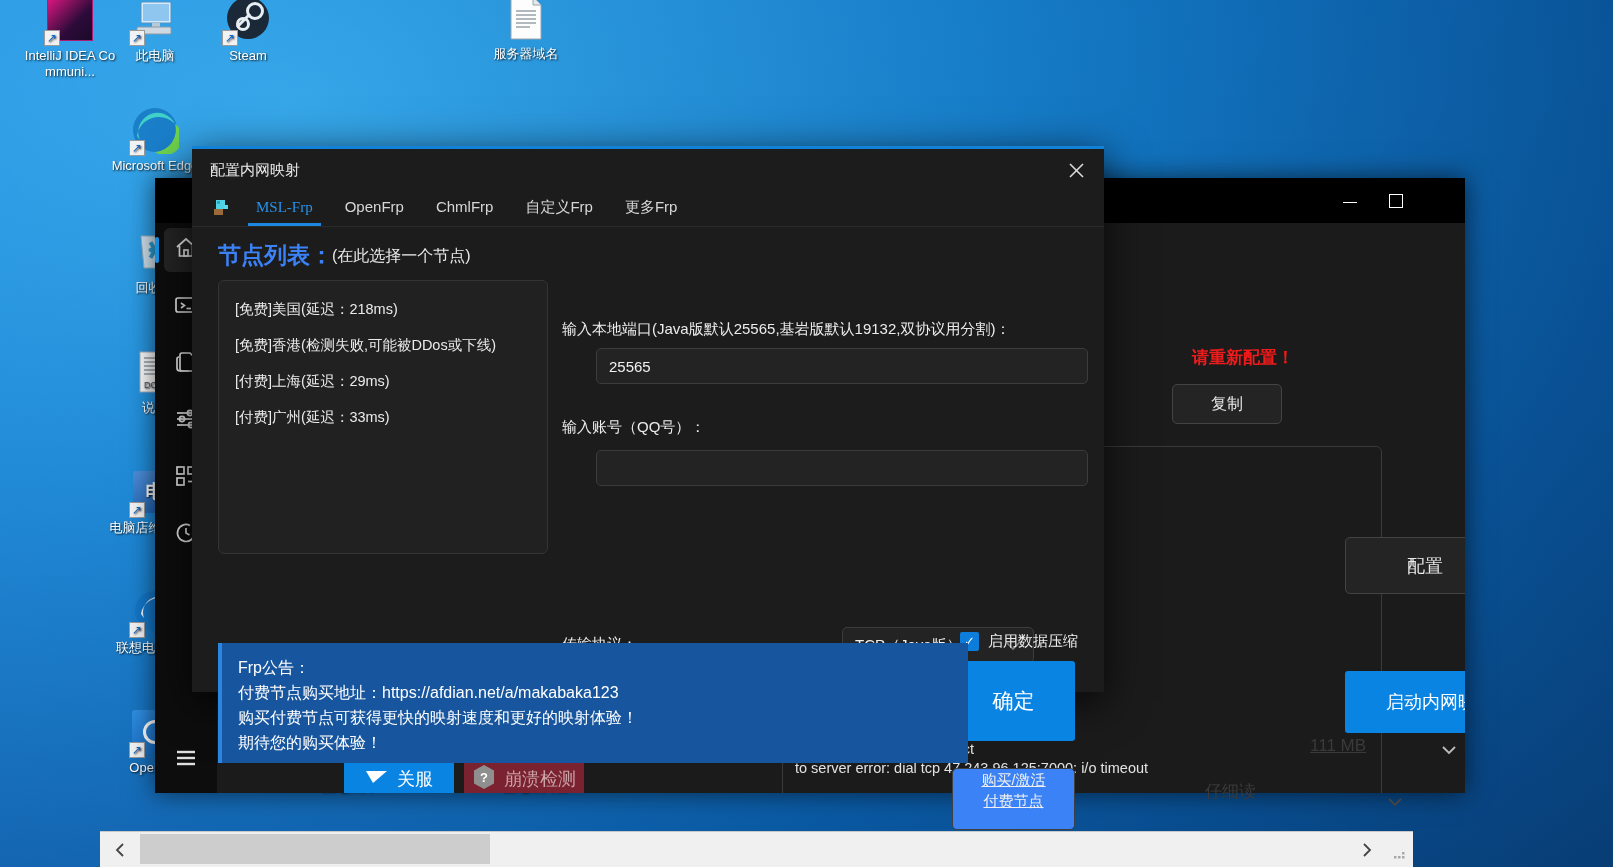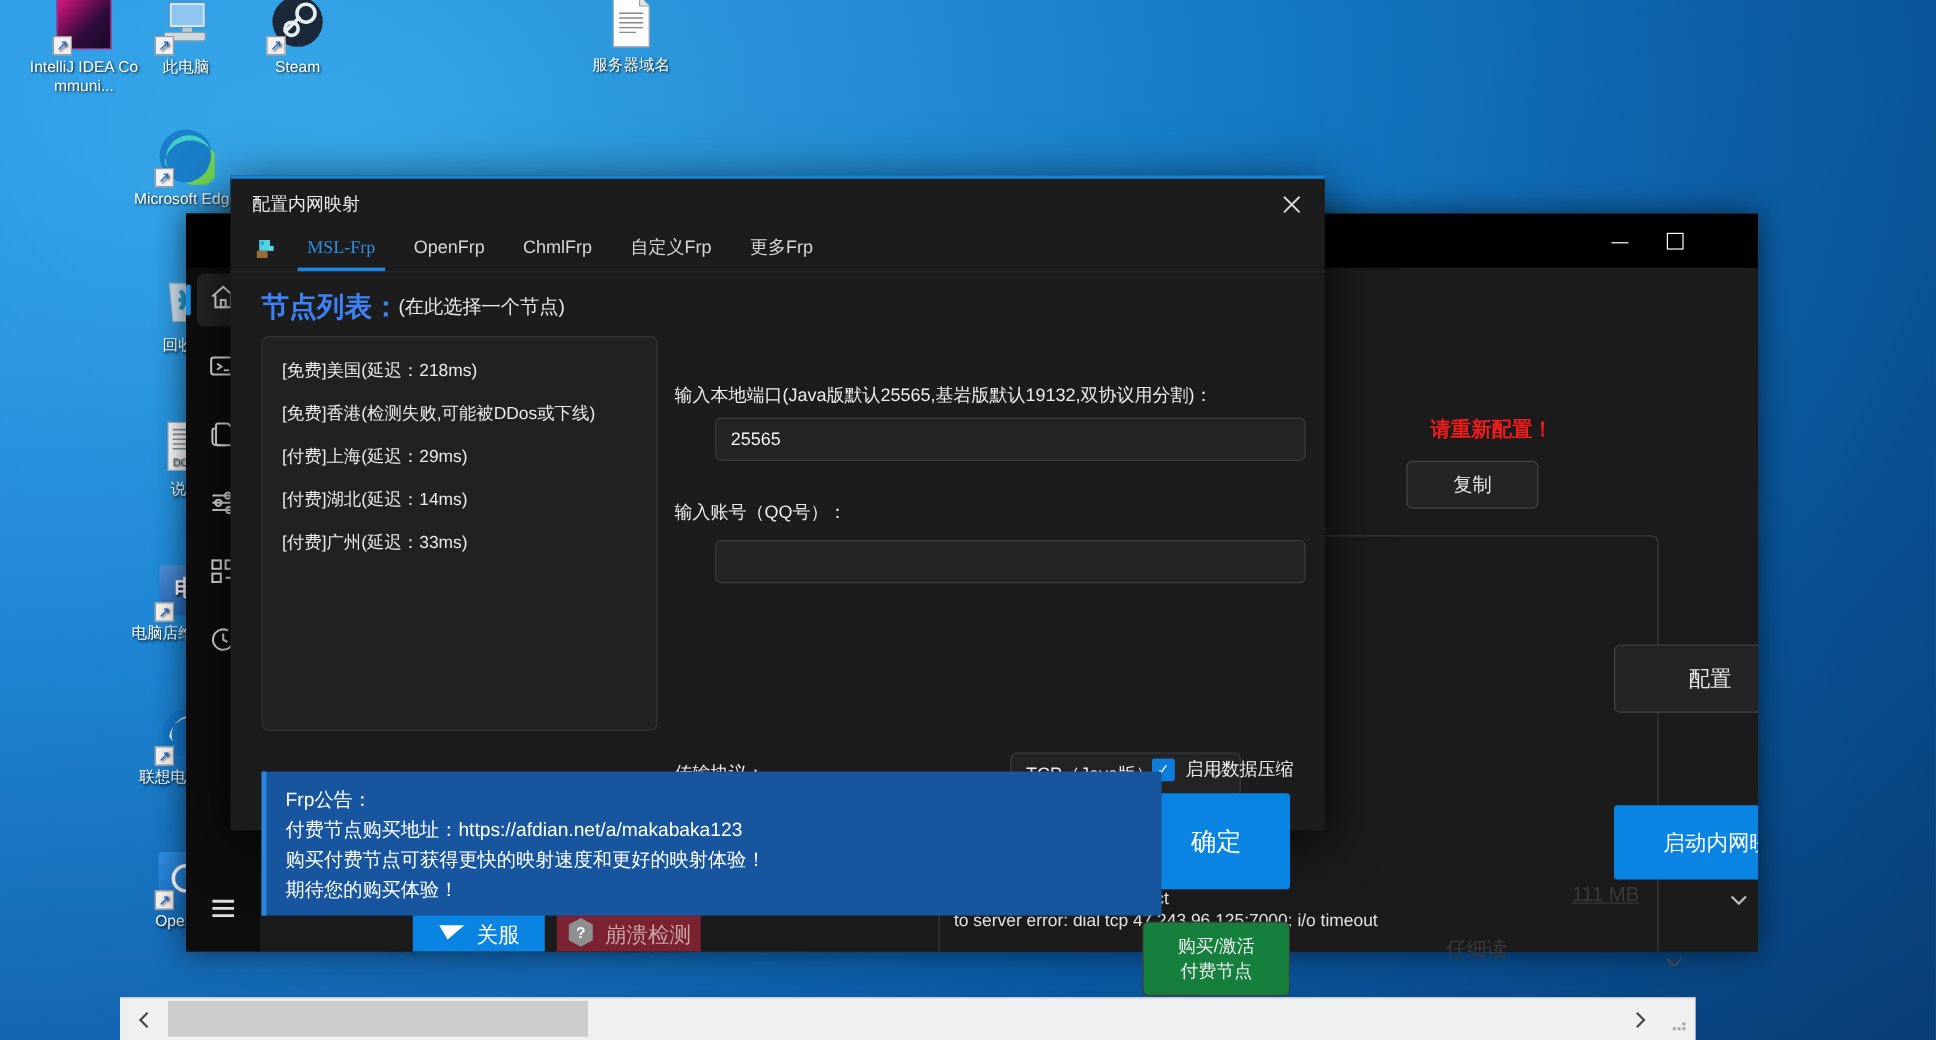--- a/index.html
+++ b/index.html
@@ -124,21 +124,21 @@
     content:"";position:absolute;left:8px;right:8px;bottom:0;height:3px;background:#1e87e2;
   }
   #dlg-body{ position:absolute; left:0; top:79px; right:0; bottom:0; }
   #node-title{
     position:absolute;left:26px;top:12px;color:#3b82f6;font-size:23px;font-weight:bold;
   }
   #node-sub{
     position:absolute;left:140px;top:18px;color:#e8e8e8;font-size:16px;
   }
   #node-list{
-    position:absolute;left:26px;top:52px;width:330px;height:329px;
+    position:absolute;left:26px;top:52px;width:330px;height:274px;
     border:1px solid #343434;border-radius:6px;background:#212121;
     padding:10px 0; overflow:hidden;
   }
   .node-item{
     padding:8px 16px; color:#eaeaea; font-size:14.5px; line-height:20px;
   }
   .fld-label{ position:absolute; color:#ececec; font-size:15px; }
   .fld-input{
     position:absolute; border:1px solid #3c3c3c; border-radius:5px;
     background:#232323; color:#f0f0f0; font-size:15px;
@@ -155,23 +155,23 @@
     width:19px;height:19px;background:#0d7ddb;border-radius:2px;
     display:flex;align-items:center;justify-content:center;color:#fff;font-size:13px;
   }
   #btn-ok{
     position:absolute; left:760px; top:433px; width:123px; height:80px;
     background:#0a84e2;color:#fff;border-radius:3px;font-size:21px;
     display:flex;align-items:center;justify-content:center;
   }
   #btn-buy{
     position:absolute; left:760px; top:540px; width:123px; height:62px;
-    border:1px solid #3f3f3f;background:#15803d;color:#efefef;border-radius:5px;
+    border:1px solid #3f3f3f;background:#3b82f6;color:#efefef;border-radius:5px;
     font-size:15px; line-height:21px; text-align:center;
-    display:flex;align-items:center;justify-content:center;
+    display:flex;justify-content:center;text-decoration:underline;
   }
   #notice{
     position:absolute; left:26px; top:415px; width:750px; height:120px;
     background:#17569e; border-left:4px solid #2a86e0; color:#fff;
     padding:12px 16px; font-size:16px; line-height:25px;
   }
   
   #bottom-bar{
     position:absolute;left:100px;bottom:0;width:1313px;height:36px;
     background:#f0f0f0;border-top:1px solid #c8c8c8;z-index:30;
@@ -480,21 +480,20 @@
   </div>
 
   <div id="dlg-body">
     <div id="node-title">节点列表：</div>
     <div id="node-sub">(在此选择一个节点)</div>
 
     <div id="node-list">
       <div class="node-item">[免费]美国(延迟：218ms)</div>
       <div class="node-item">[免费]香港(检测失败,可能被DDos或下线)</div>
       <div class="node-item">[付费]上海(延迟：29ms)</div>
-      <div class="node-item">[付费]湖北(延迟：14ms)</div>
       <div class="node-item">[付费]广州(延迟：33ms)</div>
     </div>
 
     <div class="fld-label" style="left:370px;top:92px;">输入本地端口(Java版默认25565,基岩版默认19132,双协议用分割)：</div>
     <div class="fld-input" style="left:404px;top:120px;width:492px;height:36px;">25565</div>
 
     <div class="fld-label" style="left:370px;top:190px;">输入账号（QQ号）：</div>
     <div class="fld-input" style="left:404px;top:222px;width:492px;height:36px;"></div>
 
     <div class="fld-label" style="left:370px;top:407px;">传输协议：</div>

